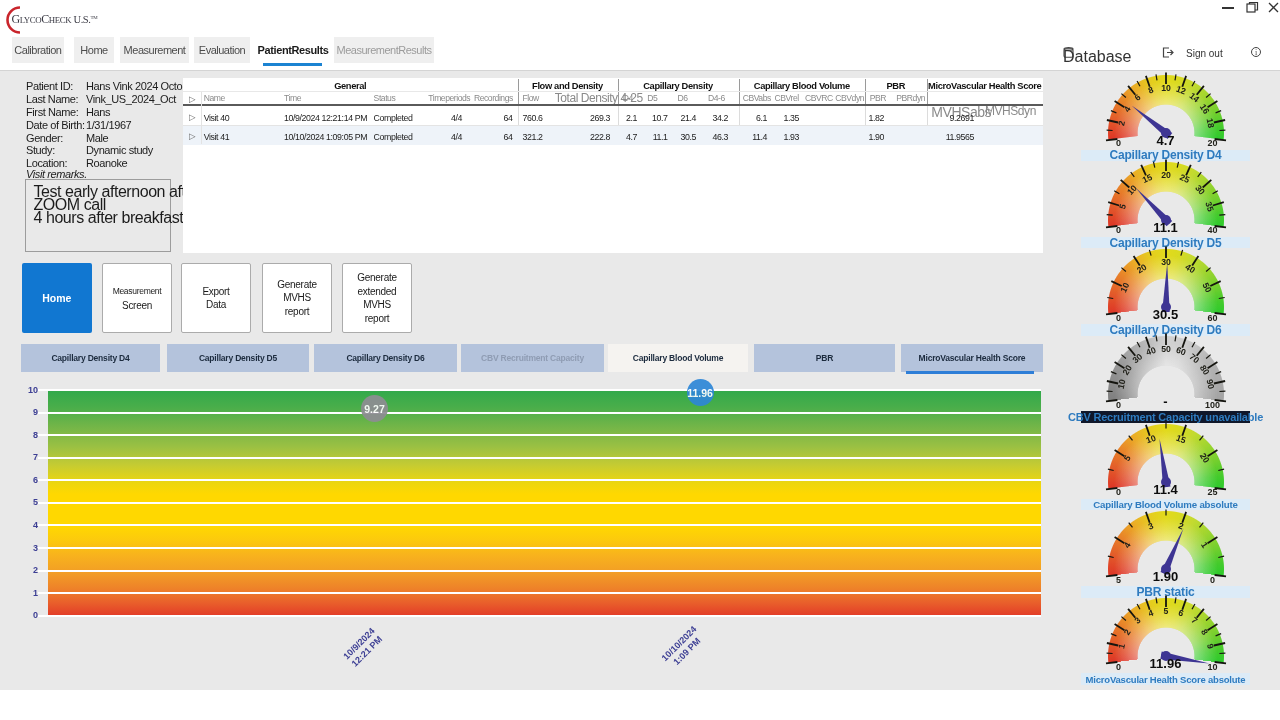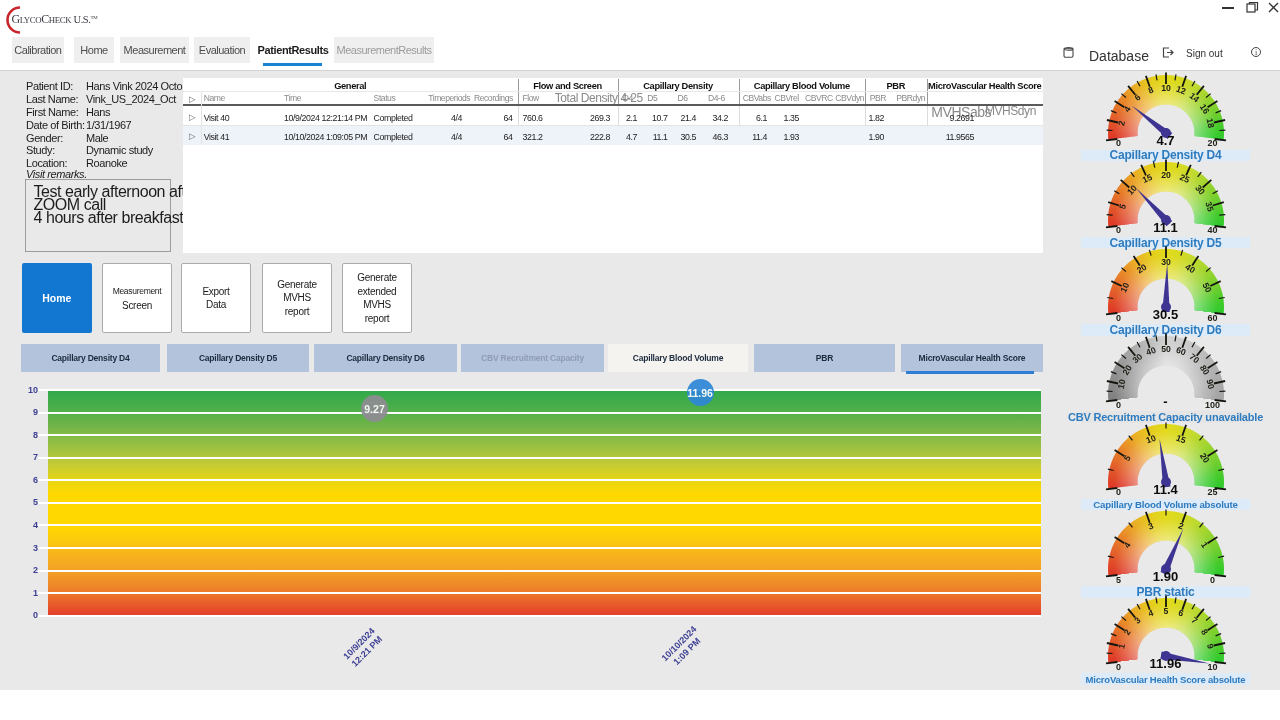--- a/index.html
+++ b/index.html
@@ -22,21 +22,21 @@
 <div style="position:absolute;left:74px;top:37px;width:40.0px;height:26px;background:#efefef;display:flex;align-items:center;justify-content:center;font-size:11px;letter-spacing:-0.5px;color:#4c4c4c">Home</div>
 <div style="position:absolute;left:120px;top:37px;width:69.0px;height:26px;background:#efefef;display:flex;align-items:center;justify-content:center;font-size:11px;letter-spacing:-0.5px;color:#4c4c4c">Measurement</div>
 <div style="position:absolute;left:194px;top:37px;width:56.0px;height:26px;background:#efefef;display:flex;align-items:center;justify-content:center;font-size:11px;letter-spacing:-0.5px;color:#4c4c4c">Evaluation</div>
 <div style="position:absolute;left:256px;top:37px;width:74px;height:26px;display:flex;align-items:center;justify-content:center;font-size:11px;letter-spacing:-0.4px;font-weight:bold;color:#1b1b1b">PatientResults</div>
 <div style="position:absolute;left:262.8px;top:63.2px;width:59.7px;height:2.6px;background:#1b83d2"></div>
 <div style="position:absolute;left:334px;top:37px;width:100px;height:26px;background:#efefef;display:flex;align-items:center;justify-content:center;font-size:11px;letter-spacing:-0.5px;color:#9b9b9b">MeasurementResults</div>
 <svg style="position:absolute;left:1063px;top:47px" width="11" height="12" viewBox="0 0 11 12">
 <rect x="1" y="1.8" width="9" height="8.4" rx="1.4" fill="none" stroke="#444" stroke-width="1.1"></rect>
 <ellipse cx="5.5" cy="1.9" rx="4.5" ry="1.3" fill="none" stroke="#444" stroke-width="1.1"></ellipse>
   </svg>
-<div style="position:absolute;left:1089px;top:48px;font-size:14px;color:#333">Database</div>
+<div style="position:absolute;left:1063px;top:48px;font-size:16px;color:#333">Database</div>
 <svg style="position:absolute;left:1162px;top:47px" width="12" height="11" viewBox="0 0 12 11">
 <path d="M 7 1 H 1.5 V 10 H 7" fill="none" stroke="#444" stroke-width="1.2"></path>
 <path d="M 5 5.5 H 11 M 8.5 3 L 11 5.5 L 8.5 8" fill="none" stroke="#444" stroke-width="1.2"></path>
   </svg>
 <div style="position:absolute;left:1186px;top:48px;font-size:10px;color:#333">Sign out</div>
 <div style="position:absolute;left:1251px;top:47px;width:10px;height:10px;border:1.1px solid #444;border-radius:50%;font-size:8px;color:#444;text-align:center;line-height:10px;font-family:Liberation Serif,serif">i</div>
 <div style="position:absolute;left:26px;top:80.2px;font-size:11px;letter-spacing:-0.4px;color:#1c1c1c;line-height:12.5px;white-space:nowrap">Patient ID:</div>
 <div style="position:absolute;left:86px;top:80.2px;width:97px;font-size:11px;letter-spacing:-0.4px;color:#1c1c1c;line-height:12.5px;white-space:nowrap;overflow:hidden">Hans Vink 2024 Octobe</div>
 <div style="position:absolute;left:26px;top:93.0px;font-size:11px;letter-spacing:-0.4px;color:#1c1c1c;line-height:12.5px;white-space:nowrap">Last Name:</div>
 <div style="position:absolute;left:86px;top:93.0px;width:97px;font-size:11px;letter-spacing:-0.4px;color:#1c1c1c;line-height:12.5px;white-space:nowrap;overflow:hidden">Vink_US_2024_Oct</div>
@@ -48,21 +48,21 @@
 <div style="position:absolute;left:86px;top:131.6px;width:97px;font-size:11px;letter-spacing:-0.4px;color:#1c1c1c;line-height:12.5px;white-space:nowrap;overflow:hidden">Male</div>
 <div style="position:absolute;left:26px;top:144.4px;font-size:11px;letter-spacing:-0.4px;color:#1c1c1c;line-height:12.5px;white-space:nowrap">Study:</div>
 <div style="position:absolute;left:86px;top:144.4px;width:112px;font-size:11px;letter-spacing:-0.4px;color:#1c1c1c;line-height:12.5px;white-space:nowrap;overflow:hidden">Dynamic study</div>
 <div style="position:absolute;left:26px;top:157.3px;font-size:11px;letter-spacing:-0.4px;color:#1c1c1c;line-height:12.5px;white-space:nowrap">Location:</div>
 <div style="position:absolute;left:86px;top:157.3px;width:97px;font-size:11px;letter-spacing:-0.4px;color:#1c1c1c;line-height:12.5px;white-space:nowrap;overflow:hidden">Roanoke</div>
 <div style="position:absolute;left:26px;top:168px;font-size:11px;letter-spacing:-0.4px;font-style:italic;color:#1c1c1c">Visit remarks.</div>
 <div style="position:absolute;left:24.5px;top:179px;width:146.5px;height:72.5px;border:1px solid #9c9c9c;background:#e9e9e9"></div>
 <div style="position:absolute;left:33.5px;top:185px;font-size:16px;letter-spacing:-0.45px;color:#1c1c1c;line-height:13.2px;white-space:nowrap">Test early afternoon after 1.5 h<br>ZOOM call<br>4 hours after breakfast</div>
 <div style="position:absolute;left:183px;top:78px;width:860px;height:175px;background:#fff"></div>
 <div style="position:absolute;left:183.0px;top:79.5px;width:334.5px;height:13px;text-align:center;font-size:9.3px;font-weight:bold;color:#111;line-height:12px;letter-spacing:-0.35px;white-space:nowrap">General</div>
-<div style="position:absolute;left:517.5px;top:79.5px;width:100.0px;height:13px;text-align:center;font-size:9.3px;font-weight:bold;color:#111;line-height:12px;letter-spacing:-0.35px;white-space:nowrap">Flow and Screen</div>
+<div style="position:absolute;left:517.5px;top:79.5px;width:100.0px;height:13px;text-align:center;font-size:9.3px;font-weight:bold;color:#111;line-height:12px;letter-spacing:-0.35px;white-space:nowrap">Flow and Density</div>
 <div style="position:absolute;left:617.5px;top:79.5px;width:121.0px;height:13px;text-align:center;font-size:9.3px;font-weight:bold;color:#111;line-height:12px;letter-spacing:-0.35px;white-space:nowrap">Capillary Density</div>
 <div style="position:absolute;left:738.5px;top:79.5px;width:126.5px;height:13px;text-align:center;font-size:9.3px;font-weight:bold;color:#111;line-height:12px;letter-spacing:-0.35px;white-space:nowrap">Capillary Blood Volume</div>
 <div style="position:absolute;left:865.0px;top:79.5px;width:61.5px;height:13px;text-align:center;font-size:9.3px;font-weight:bold;color:#111;line-height:12px;letter-spacing:-0.35px;white-space:nowrap">PBR</div>
 <div style="position:absolute;left:926.5px;top:79.5px;width:116.5px;height:13px;text-align:center;font-size:9.3px;font-weight:bold;color:#111;line-height:12px;letter-spacing:-0.35px;white-space:nowrap">MicroVascular Health Score</div>
 <div style="position:absolute;left:517.5px;top:79px;width:1px;height:25.5px;background:#9a9a9a"></div>
 <div style="position:absolute;left:517.5px;top:104.5px;width:1px;height:40px;background:#dcdcdc"></div>
 <div style="position:absolute;left:617.5px;top:79px;width:1px;height:25.5px;background:#9a9a9a"></div>
 <div style="position:absolute;left:617.5px;top:104.5px;width:1px;height:40px;background:#dcdcdc"></div>
 <div style="position:absolute;left:738.5px;top:79px;width:1px;height:25.5px;background:#9a9a9a"></div>
 <div style="position:absolute;left:738.5px;top:104.5px;width:1px;height:40px;background:#dcdcdc"></div>
@@ -307,21 +307,21 @@
     <text x="54.9" y="21.1" transform="rotate(-19.4 54.9 21.1)" text-anchor="middle" dominant-baseline="central" font-size="8.7" font-weight="bold" fill="#21211a">40</text>
     <text x="70.0" y="18.5" transform="rotate(0.0 70.0 18.5)" text-anchor="middle" dominant-baseline="central" font-size="8.7" font-weight="bold" fill="#21211a">50</text>
     <text x="85.1" y="21.1" transform="rotate(19.4 85.1 21.1)" text-anchor="middle" dominant-baseline="central" font-size="8.7" font-weight="bold" fill="#21211a">60</text>
     <text x="98.5" y="28.5" transform="rotate(38.8 98.5 28.5)" text-anchor="middle" dominant-baseline="central" font-size="8.7" font-weight="bold" fill="#21211a">70</text>
     <text x="108.7" y="40.0" transform="rotate(58.2 108.7 40.0)" text-anchor="middle" dominant-baseline="central" font-size="8.7" font-weight="bold" fill="#21211a">80</text>
     <text x="114.4" y="54.2" transform="rotate(77.6 114.4 54.2)" text-anchor="middle" dominant-baseline="central" font-size="8.7" font-weight="bold" fill="#21211a">90</text>
   </svg>
 <div style="position:absolute;left:1098.5px;top:399.9px;width:40px;text-align:center;font-size:9px;font-weight:bold;color:#21211a;line-height:11px">0</div>
 <div style="position:absolute;left:1192.5px;top:399.9px;width:40px;text-align:center;font-size:9px;font-weight:bold;color:#21211a;line-height:11px">100</div>
 <div style="position:absolute;left:1125.5px;top:395.4px;width:80px;text-align:center;font-size:13px;font-weight:bold;color:#0c0c0c;line-height:14px">-</div>
-<div style="position:absolute;left:1081px;top:411.4px;width:169px;height:11.5px;background:#e5e5e5;display:flex;align-items:center;justify-content:center;overflow:visible;white-space:nowrap;font-size:11px;letter-spacing:-0.2px;font-weight:bold;color:#2e7bbf">CBV Recruitment Capacity unavailable</div>
+<div style="position:absolute;left:1081px;top:411.4px;width:169px;height:11.5px;background:#0f172a;display:flex;align-items:center;justify-content:center;overflow:visible;white-space:nowrap;font-size:11px;letter-spacing:-0.2px;font-weight:bold;color:#2e7bbf">CBV Recruitment Capacity unavailable</div>
 <div style="position:absolute;left:1107.5px;top:423.7px;width:116px;height:116px;background:conic-gradient(from 263deg at 50% 50%,#de3526 0deg,#e2562a 19deg,#e88429 43deg,#ebad27 62deg,#e5cd1e 81deg,#e2da1c 97deg,#d9da20 111deg,#c3da30 127deg,#a0d52f 145deg,#72cf2e 165deg,#44cb2c 181deg,#2dca2c 194deg,transparent 194deg 360deg);-webkit-mask:radial-gradient(circle 59px at 50% 50%, transparent 28px, #000 29px 57.5px, transparent 58.5px);mask:radial-gradient(circle 59px at 50% 50%, transparent 28px, #000 29px 57.5px, transparent 58.5px);clip-path:polygon(58px 58px, -2px 65.4px, -2px -2px, 118px -2px, 118px 65.4px)"></div>
 <div style="position:absolute;left:1107.5px;top:423.7px;width:116px;height:116px;background:radial-gradient(circle 59px at 50% 50%, rgba(255,255,255,.42) 29px, rgba(255,255,255,.2) 40px, rgba(255,255,255,0) 52px);-webkit-mask:radial-gradient(circle 59px at 50% 50%, transparent 28px, #000 29px 57.5px, transparent 58.5px);mask:radial-gradient(circle 59px at 50% 50%, transparent 28px, #000 29px 57.5px, transparent 58.5px);clip-path:polygon(58px 58px, -2px 65.4px, -2px -2px, 118px -2px, 118px 65.4px)"></div>
 <svg style="position:absolute;left:1095.5px;top:417.7px" width="140" height="86" viewBox="0 0 140 86">
     <line x1="21.4" y1="70.0" x2="10.0" y2="71.4" stroke="#15150f" stroke-width="1.8"></line>
     <line x1="17.7" y1="52.5" x2="11.9" y2="51.2" stroke="#15150f" stroke-width="1.2"></line>
     <line x1="28.4" y1="38.2" x2="18.6" y2="32.1" stroke="#15150f" stroke-width="1.8"></line>
     <line x1="36.5" y1="22.3" x2="32.7" y2="17.6" stroke="#15150f" stroke-width="1.2"></line>
     <line x1="53.7" y1="17.8" x2="49.9" y2="6.9" stroke="#15150f" stroke-width="1.8"></line>
     <line x1="70.0" y1="10.5" x2="70.0" y2="4.5" stroke="#15150f" stroke-width="1.2"></line>
     <line x1="86.3" y1="17.8" x2="90.1" y2="6.9" stroke="#15150f" stroke-width="1.8"></line>

